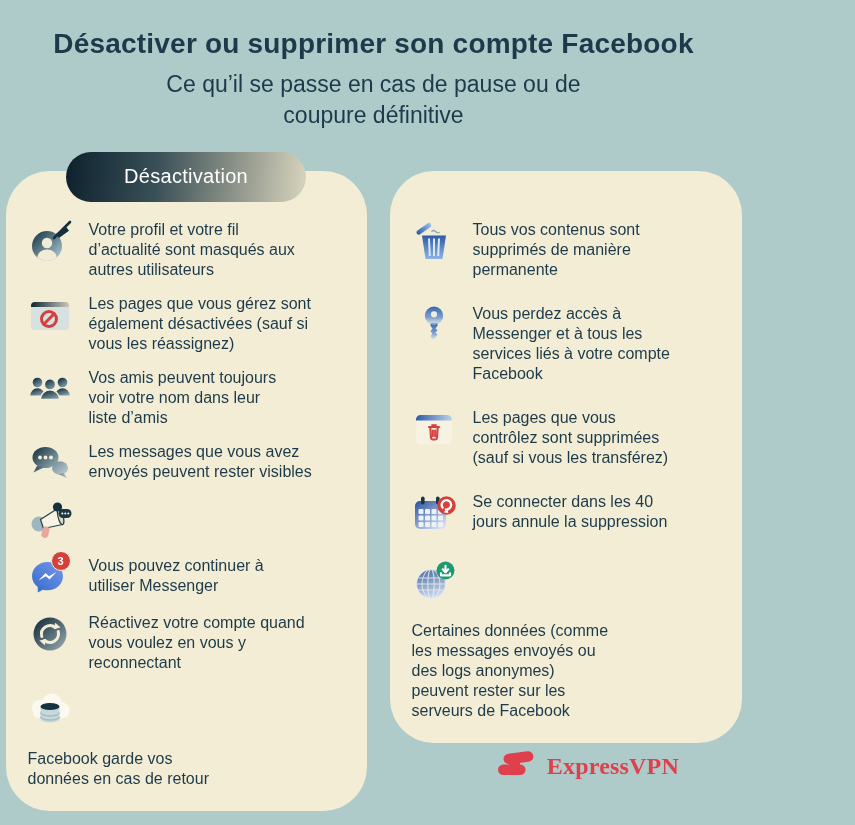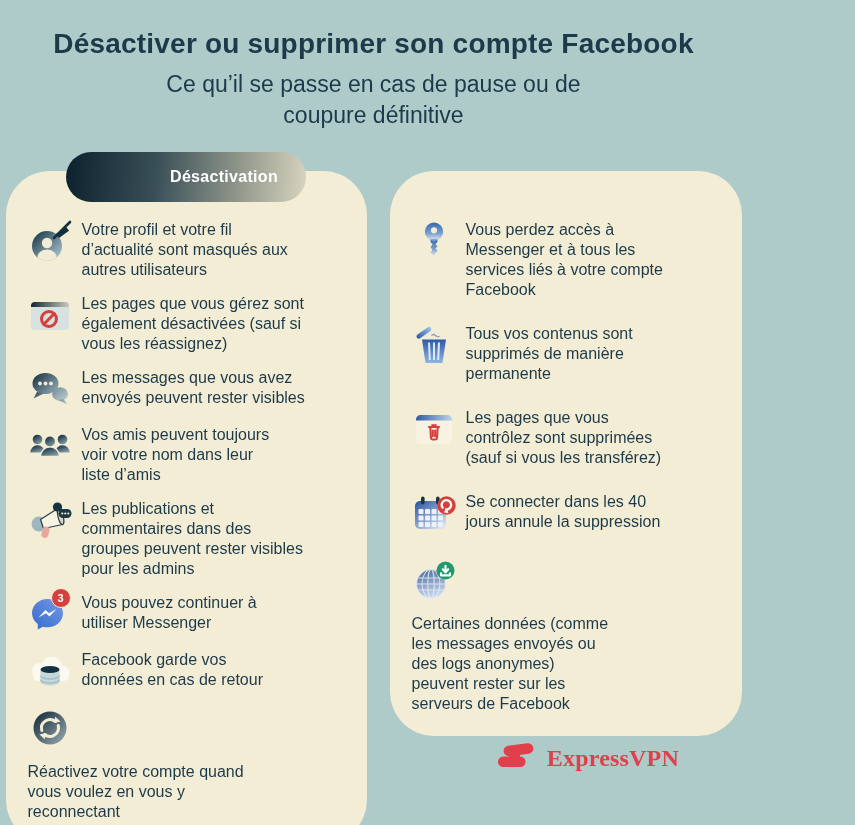--- a/index.html
+++ b/index.html
@@ -24,46 +24,46 @@
   .card{
     position:relative;background:var(--card,#F4EDD5);
     border-radius:44px;box-sizing:border-box;
     padding:47px 16px 22px 22px;
   }
   .card-left{width:361px;min-height:604px;}
   .card-right{width:352px;min-height:496px;}
   .pill{
     position:absolute;top:-19px;left:50%;transform:translateX(-50%);
     height:50px;min-width:240px;padding:0 28px;border-radius:26px;
-    display:flex;align-items:center;justify-content:flex-end;box-sizing:border-box;
-    color:#fff;font-size:16px;font-weight:700;letter-spacing:.3px;white-space:nowrap;
+    display:flex;align-items:center;justify-content:center;box-sizing:border-box;
+    color:#fff;font-size:20px;font-weight:400;letter-spacing:.3px;white-space:nowrap;
   }
   .pill-deactivation{
     background:linear-gradient(95deg,var(--pill-deactivation-start,#0C212D) 0%,#3A5058 38%,#8C9388 70%,var(--pill-deactivation-end,#D8D4BE) 100%);
   }
   .pill-suppression{
     background:linear-gradient(95deg,var(--pill-suppression-start,#3A62AB) 0%,#6C8EC4 52%,var(--pill-suppression-end,#A9C2DE) 100%);
   }
-  .item{display:flex;align-items:flex-start;gap:10px;}
+  .item{display:flex;align-items:flex-start;gap:17px;}
   .card-left .item{margin-bottom:12px;}
   .card-right .item{margin-bottom:22px;}
   .item:last-child{margin-bottom:0;flex-direction:column;}
   .icon-box{position:relative;width:44px;height:44px;flex:0 0 44px;margin-top:1px;}
   .icon-box svg{display:block;}
   .item-text{
     font-size:16px;line-height:1.25;padding-top:2px;white-space:pre-line;
     color:var(--ink,#1C3A4A);
   }
   .msg-badge{
     position:absolute;top:-4px;right:1px;width:18px;height:18px;border-radius:50%;
     background:var(--alert-red,#D6403C);color:#fff;
     display:flex;align-items:center;justify-content:center;
     font-size:11px;font-weight:700;border:1.5px solid var(--card,#F4EDD5);box-sizing:content-box;
   }
-  .brand{position:absolute;right:68px;bottom:50px;display:flex;align-items:center;gap:9px;}
+  .brand{position:absolute;right:68px;bottom:42px;display:flex;align-items:center;gap:9px;}
   .brand-name{
     font-family:"Liberation Serif","DejaVu Serif",serif;
     font-size:24px;font-weight:700;letter-spacing:.2px;
     color:var(--brand-red,#E0404B);
   }
 </style>
 </head>
 <body>
 
 <div class="stage">
@@ -116,20 +116,46 @@
             </defs>
             <rect x="3" y="9" width="38" height="28" rx="4" fill="#D6E1E0"></rect>
             <path d="M3 14 v-1 a4 4 0 0 1 4 -4 h30 a4 4 0 0 1 4 4 v1 z" fill="url(#gb)"></path>
             <circle cx="21" cy="26" r="7.5" fill="none" stroke="#D6403C" stroke-width="3"></circle>
             <line x1="15.8" y1="31.2" x2="26.2" y2="20.8" stroke="#D6403C" stroke-width="3" stroke-linecap="round"></line>
           </svg>
         </span>
         <span class="item-text">Les pages que vous gérez sont
 également désactivées (sauf si
 vous les réassignez)</span>
+      </div>
+
+      <div class="item">
+        <span class="icon-box">
+          <svg width="44" height="44" viewBox="0 0 44 44">
+            <defs>
+              <linearGradient id="gc" x1="0.2" y1="0" x2="0.8" y2="1">
+                <stop offset="0" stop-color="#10293A"></stop>
+                  <stop offset="1" stop-color="#8CA6AF"></stop>
+              </linearGradient>
+            </defs>
+            <g fill="url(#gc)">
+              <circle cx="9.5" cy="15.5" r="4.8"></circle>
+                <path d="M2.3 28.5 a7.2 7.2 0 0 1 14.4 0 z"></path>
+              <circle cx="34.5" cy="15.5" r="4.8"></circle>
+                <path d="M27.3 28.5 a7.2 7.2 0 0 1 14.4 0 z"></path>
+            </g>
+            <g fill="url(#gc)" stroke="#F4EDD5" stroke-width="1.4">
+              <circle cx="22" cy="17.5" r="5.6"></circle>
+                <path d="M12.4 32.5 a9.6 9.6 0 0 1 19.2 0 z"></path>
+            </g>
+          </svg>
+        </span>
+        <span class="item-text">Vos amis peuvent toujours
+voir votre nom dans leur
+liste d’amis</span>
       </div>
 
       <div class="item">
         <span class="icon-box">
           <svg width="44" height="44" viewBox="0 0 44 44">
             <defs>
               <linearGradient id="gd" x1="0" y1="0" x2="1" y2="0.8">
                 <stop offset="0" stop-color="#122C3B"></stop>
                   <stop offset="1" stop-color="#8FA8B2"></stop>
               </linearGradient>
@@ -144,86 +170,77 @@
               <circle cx="12" cy="16.5" r="1.9"></circle>
                 <circle cx="17.5" cy="16.5" r="1.9"></circle>
                 <circle cx="23" cy="16.5" r="1.9"></circle>
             </g>
             <ellipse cx="32" cy="27" rx="8" ry="6.8" fill="url(#gd2)"></ellipse>
             <polygon points="35.5,32 39.5,37.5 30.5,33.2" fill="url(#gd2)"></polygon>
           </svg>
         </span>
         <span class="item-text">Les messages que vous avez
 envoyés peuvent rester visibles</span>
-      </div>
-
-      <div class="item">
-        <span class="icon-box">
-          <svg width="44" height="44" viewBox="0 0 44 44">
-            <defs>
-              <linearGradient id="gc" x1="0.2" y1="0" x2="0.8" y2="1">
-                <stop offset="0" stop-color="#10293A"></stop>
-                  <stop offset="1" stop-color="#8CA6AF"></stop>
-              </linearGradient>
-            </defs>
-            <g fill="url(#gc)">
-              <circle cx="9.5" cy="15.5" r="4.8"></circle>
-                <path d="M2.3 28.5 a7.2 7.2 0 0 1 14.4 0 z"></path>
-              <circle cx="34.5" cy="15.5" r="4.8"></circle>
-                <path d="M27.3 28.5 a7.2 7.2 0 0 1 14.4 0 z"></path>
-            </g>
-            <g fill="url(#gc)" stroke="#F4EDD5" stroke-width="1.4">
-              <circle cx="22" cy="17.5" r="5.6"></circle>
-                <path d="M12.4 32.5 a9.6 9.6 0 0 1 19.2 0 z"></path>
-            </g>
-          </svg>
-        </span>
-        <span class="item-text">Vos amis peuvent toujours
-voir votre nom dans leur
-liste d’amis</span>
       </div>
 
       <div class="item">
         <span class="icon-box">
           <svg width="44" height="44" viewBox="0 0 44 44">
             <circle cx="11" cy="26" r="7.5" fill="#9FB6BE"></circle>
             <path d="M12.5 21.5 L30.5 10 L34.5 26.5 L15.5 30.5 z" fill="#F8F3E3" stroke="#24414E" stroke-width="1.2" stroke-linejoin="round"></path>
             <ellipse cx="32.6" cy="18.2" rx="2.6" ry="8.6" transform="rotate(-13 32.6 18.2)" fill="#DDD8C4" stroke="#24414E" stroke-width="1.2"></ellipse>
             <rect x="14" y="28.5" width="7" height="11.5" rx="3.2" transform="rotate(14 17.5 34)" fill="#E8A79D"></rect>
             <circle cx="29.5" cy="9" r="4.6" fill="#16313F"></circle>
             <rect x="30.5" y="11" width="13" height="9" rx="4.4" fill="#1C3845"></rect>
             <g fill="#F4EDD5">
               <circle cx="34.3" cy="15.5" r="1.1"></circle>
                 <circle cx="37.3" cy="15.5" r="1.1"></circle>
                 <circle cx="40.3" cy="15.5" r="1.1"></circle>
             </g>
           </svg>
         </span>
-        <span class="item-text">Les publications et
-commentaires dans des
-groupes peuvent rester visibles
-pour les admins</span>
       </div>
 
       <div class="item">
         <span class="icon-box">
           <svg width="44" height="44" viewBox="0 0 44 44">
             <defs>
               <linearGradient id="gf" x1="0.1" y1="0.9" x2="0.9" y2="0.1">
                 <stop offset="0" stop-color="#3C6FD0"></stop>
                   <stop offset="1" stop-color="#6E94E4"></stop>
               </linearGradient>
             </defs>
             <path d="M19.5 7 C10.9 7 4 13.3 4 21.1 c0 4.4 2.2 8.4 5.7 11 l.1 5.4 5-2.8 c1.5.4 3 .6 4.7.6 8.6 0 15.5-6.3 15.5-14.1 C35 13.3 28.1 7 19.5 7z" fill="url(#gf)"></path>
             <polygon points="10.5,25.5 17.5,18 21,21.3 28.5,17 21.5,24.5 18,21.2" fill="#fff"></polygon>
           </svg>
           <span class="msg-badge">3</span>
         </span>
         <span class="item-text">Vous pouvez continuer à
 utiliser Messenger</span>
+      </div>
+
+      <div class="item">
+        <span class="icon-box">
+          <svg width="44" height="44" viewBox="0 0 44 44">
+            <defs>
+              <linearGradient id="gh" x1="0" y1="0" x2="1" y2="1">
+                <stop offset="0" stop-color="#0E2433"></stop>
+                  <stop offset="1" stop-color="#9AADB4"></stop>
+              </linearGradient>
+            </defs>
+            <circle cx="22" cy="22" r="16.5" fill="url(#gh)"></circle>
+            <path d="M13.8 24.5 a8.6 8.6 0 0 1 13.6 -9" fill="none" stroke="#F4EDD5" stroke-width="3" stroke-linecap="round"></path>
+            <polygon points="27.2,10.8 32.6,15.6 25.8,17" fill="#F4EDD5"></polygon>
+            <path d="M30.2 19.5 a8.6 8.6 0 0 1 -13.6 9" fill="none" stroke="#F4EDD5" stroke-width="3" stroke-linecap="round"></path>
+            <polygon points="16.8,33.2 11.4,28.4 18.2,27" fill="#F4EDD5"></polygon>
+          </svg>
+        </span>
+        <span class="item-text">Réactivez votre compte quand
+vous voulez en vous y
+reconnectant</span>
       </div>
 
       <div class="item">
         <span class="icon-box">
           <svg width="44" height="44" viewBox="0 0 44 44">
             <g fill="#FBF9F0">
               <circle cx="12" cy="22" r="8"></circle>
                 <circle cx="24" cy="17.5" r="10"></circle>
                 <circle cx="34" cy="24" r="7.5"></circle>
               <rect x="5" y="22" width="36" height="10" rx="5"></rect>
@@ -232,64 +249,23 @@
             <g fill="none" stroke="#A4BEC3" stroke-width="1.5">
               <path d="M12.5 26.5 a9.5 3.6 0 0 0 19 0"></path>
               <path d="M12.5 30.5 a9.5 3.6 0 0 0 19 0"></path>
             </g>
             <ellipse cx="22" cy="20.5" rx="9.5" ry="3.6" fill="#16313F"></ellipse>
           </svg>
         </span>
         <span class="item-text">Facebook garde vos
 données en cas de retour</span>
       </div>
-
-      <div class="item">
-        <span class="icon-box">
-          <svg width="44" height="44" viewBox="0 0 44 44">
-            <defs>
-              <linearGradient id="gh" x1="0" y1="0" x2="1" y2="1">
-                <stop offset="0" stop-color="#0E2433"></stop>
-                  <stop offset="1" stop-color="#9AADB4"></stop>
-              </linearGradient>
-            </defs>
-            <circle cx="22" cy="22" r="16.5" fill="url(#gh)"></circle>
-            <path d="M13.8 24.5 a8.6 8.6 0 0 1 13.6 -9" fill="none" stroke="#F4EDD5" stroke-width="3" stroke-linecap="round"></path>
-            <polygon points="27.2,10.8 32.6,15.6 25.8,17" fill="#F4EDD5"></polygon>
-            <path d="M30.2 19.5 a8.6 8.6 0 0 1 -13.6 9" fill="none" stroke="#F4EDD5" stroke-width="3" stroke-linecap="round"></path>
-            <polygon points="16.8,33.2 11.4,28.4 18.2,27" fill="#F4EDD5"></polygon>
-          </svg>
-        </span>
-        <span class="item-text">Réactivez votre compte quand
-vous voulez en vous y
-reconnectant</span>
-      </div>
     </div>
 
     <div class="card card-right">
-
-      <div class="item">
-        <span class="icon-box">
-          <svg width="44" height="44" viewBox="0 0 44 44">
-            <defs>
-              <linearGradient id="gj" x1="0" y1="0" x2="0" y2="1">
-                <stop offset="0" stop-color="#3668AE"></stop>
-                  <stop offset="0.62" stop-color="#7FA3D2"></stop>
-                <stop offset="1" stop-color="#C8D8EC" stop-opacity="0.5"></stop>
-              </linearGradient>
-            </defs>
-            <polygon points="18.5,20 25.5,20 25.5,23 23.5,25.2 25.5,27.4 23.5,29.6 25.5,31.8 21.5,37 18.5,33.4 20.5,30.8 18.5,28.2 20.5,25.6 18.5,23" fill="url(#gj)"></polygon>
-            <path fill-rule="evenodd" d="M22 3.5 a9.2 9.2 0 0 1 0 18.4 a9.2 9.2 0 0 1 0 -18.4 z M22 8.2 a3.1 3.1 0 1 0 0 6.2 a3.1 3.1 0 1 0 0 -6.2 z" fill="url(#gj)"></path>
-          </svg>
-        </span>
-        <span class="item-text">Vous perdez accès à
-Messenger et à tous les
-services liés à votre compte
-Facebook</span>
-      </div>
 
       <div class="item">
         <span class="icon-box">
           <svg width="44" height="44" viewBox="0 0 44 44">
             <defs>
               <linearGradient id="gi" x1="0" y1="0" x2="0" y2="1">
                 <stop offset="0" stop-color="#2B5AA6"></stop>
                   <stop offset="1" stop-color="#8FB4E4"></stop>
               </linearGradient>
               <linearGradient id="gi2" x1="0" y1="0" x2="1" y2="0">
@@ -304,20 +280,40 @@
             <g stroke="#DCE8F6" stroke-width="2">
               <line x1="17" y1="19.5" x2="17.8" y2="37"></line>
               <line x1="22" y1="19.5" x2="22" y2="37"></line>
               <line x1="27" y1="19.5" x2="26.2" y2="37"></line>
             </g>
           </svg>
         </span>
         <span class="item-text">Tous vos contenus sont
 supprimés de manière
 permanente</span>
+      </div>
+
+      <div class="item">
+        <span class="icon-box">
+          <svg width="44" height="44" viewBox="0 0 44 44">
+            <defs>
+              <linearGradient id="gj" x1="0" y1="0" x2="0" y2="1">
+                <stop offset="0" stop-color="#3668AE"></stop>
+                  <stop offset="0.62" stop-color="#7FA3D2"></stop>
+                <stop offset="1" stop-color="#C8D8EC" stop-opacity="0.5"></stop>
+              </linearGradient>
+            </defs>
+            <polygon points="18.5,20 25.5,20 25.5,23 23.5,25.2 25.5,27.4 23.5,29.6 25.5,31.8 21.5,37 18.5,33.4 20.5,30.8 18.5,28.2 20.5,25.6 18.5,23" fill="url(#gj)"></polygon>
+            <path fill-rule="evenodd" d="M22 3.5 a9.2 9.2 0 0 1 0 18.4 a9.2 9.2 0 0 1 0 -18.4 z M22 8.2 a3.1 3.1 0 1 0 0 6.2 a3.1 3.1 0 1 0 0 -6.2 z" fill="url(#gj)"></path>
+          </svg>
+        </span>
+        <span class="item-text">Vous perdez accès à
+Messenger et à tous les
+services liés à votre compte
+Facebook</span>
       </div>
 
       <div class="item">
         <span class="icon-box">
           <svg width="44" height="44" viewBox="0 0 44 44">
             <defs>
               <linearGradient id="gk" x1="0" y1="0" x2="1" y2="0">
                 <stop offset="0" stop-color="#2F5BA8"></stop>
                   <stop offset="1" stop-color="#BCD2E8"></stop>
               </linearGradient>

